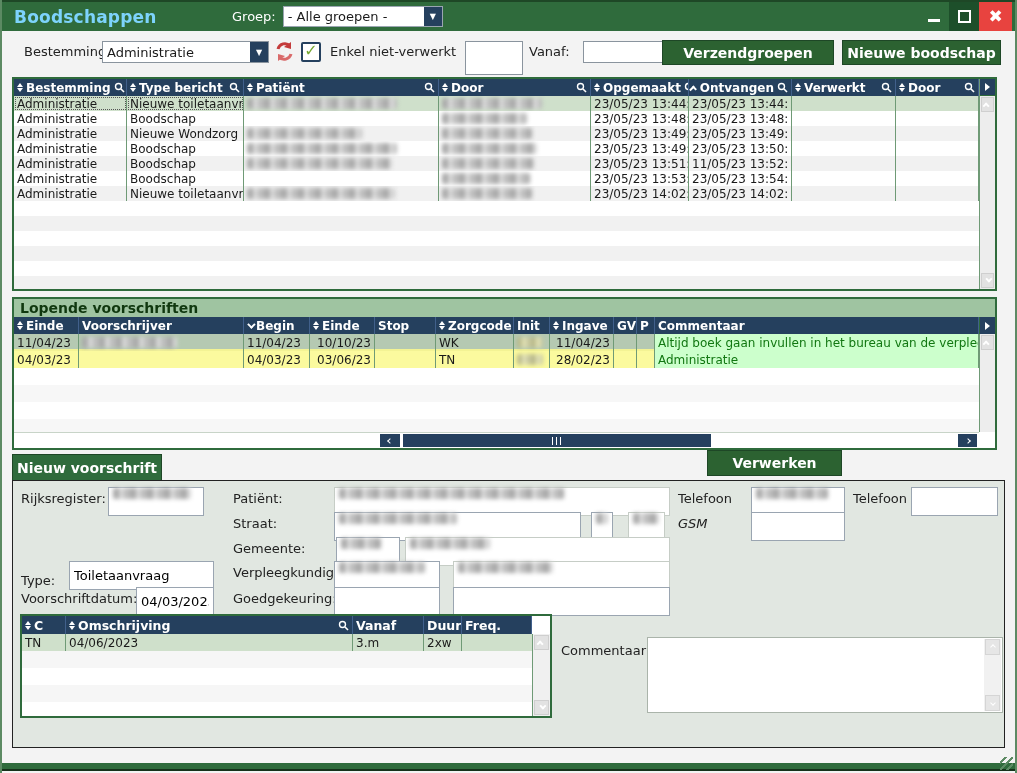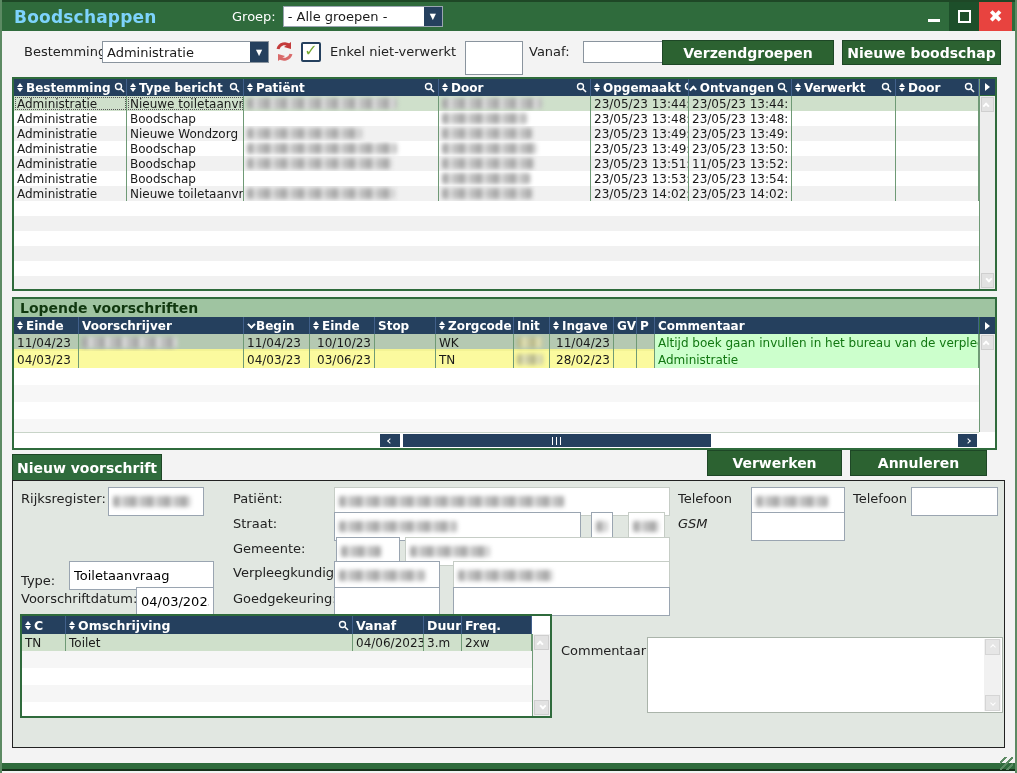--- a/index.html
+++ b/index.html
@@ -96,21 +96,21 @@
   .t2 .vscroll { top:35px; }
   .t2 .vhead2 { position:absolute; right:0; top:18px; width:16px; height:17px; background:#25405e; border-left:1px solid #2f6b3c;
                 display:flex; align-items:center; justify-content:center; }
 
   
   .tab { position:absolute; left:10px; top:454px; width:150px; height:27px; background:#2f6b3c; border:1px solid #1e4726;
          color:#fff; font-weight:bold; font-size:14px; display:flex; align-items:center; justify-content:center; }
   .panel { position:absolute; left:10px; top:480px; width:993px; height:268px; background:#e1e7e1; border:1px solid #222; }
   .flabel { position:absolute; font-size:13px; color:#222; }
   .finput { position:absolute; background:#fff; border:1px solid #9aa5b1; height:29px; font-size:13px; padding:0 4px;
-            display:flex; align-items:center; }
+            display:flex; }
 
   
   .t3 .thead, .t3 .trow { grid-template-columns:44px 287px 71px 38px 70px; }
   .t3 .thead { height:18px; }
   .t3 .thead .hc { font-size:12.5px; }
   .t3-body { position:absolute; left:0; top:18px; right:18px; bottom:0;
              background:repeating-linear-gradient(to bottom,#fff 0 17px,#f6f6f6 17px 34px); }
   .t3 .trow { height:17px; }
   .t3 .trow.selected { background:#cfe0cb; }
   .t3 .vscroll { width:18px; top:18px; background:#f0f0f0; }
@@ -485,21 +485,20 @@
           <span class="hs-grip"></span>
         </div>
       <div class="hs-btn" style="left:944px; width:19px;">
           <span class="chev-sm" style="transform:rotate(135deg);"></span>
         </div>
     </div>
   </div>
 
   <div class="tab">Nieuw voorschrift</div>
   <div class="gbtn" style="left:705px; top:450px; width:135px; height:26px;">Verwerken</div>
-  <div class="gbtn" style="left:848px; top:450px; width:137px; height:26px;">Annuleren</div>
 
   <div class="panel">
     <span class="flabel" style="left:8px; top:10px;">Rijksregister:</span>
     <div class="finput" style="left:95px; top:6px; width:96px;">
         <span class="blur" style="width:78px;"></span>
       </div>
 
     <span class="flabel" style="left:220px; top:10px;">Patiënt:</span>
     <div class="finput" style="left:321px; top:6px; width:336px; border-color:#c6cdc6;">
         <span class="blur" style="width:225px;"></span>
@@ -586,21 +585,20 @@
         <div class="hc">
             <span>Duur</span>
           </div>
         <div class="hc">
             <span>Freq.</span>
           </div>
       </div>
       <div class="t3-body">
         <div class="trow selected">
           <div class="c">TN</div>
-          <div class="c">Toilet</div>
           <div class="c">04/06/2023</div>
           <div class="c">3.m</div>
           <div class="c">2xw</div>
         </div>
       </div>
       <div class="vscroll" style="width:18px;">
         <div class="sb-btn" style="top:1px;">
             <span class="chev up"></span>
           </div>
         <div class="sb-btn" style="bottom:1px;">

